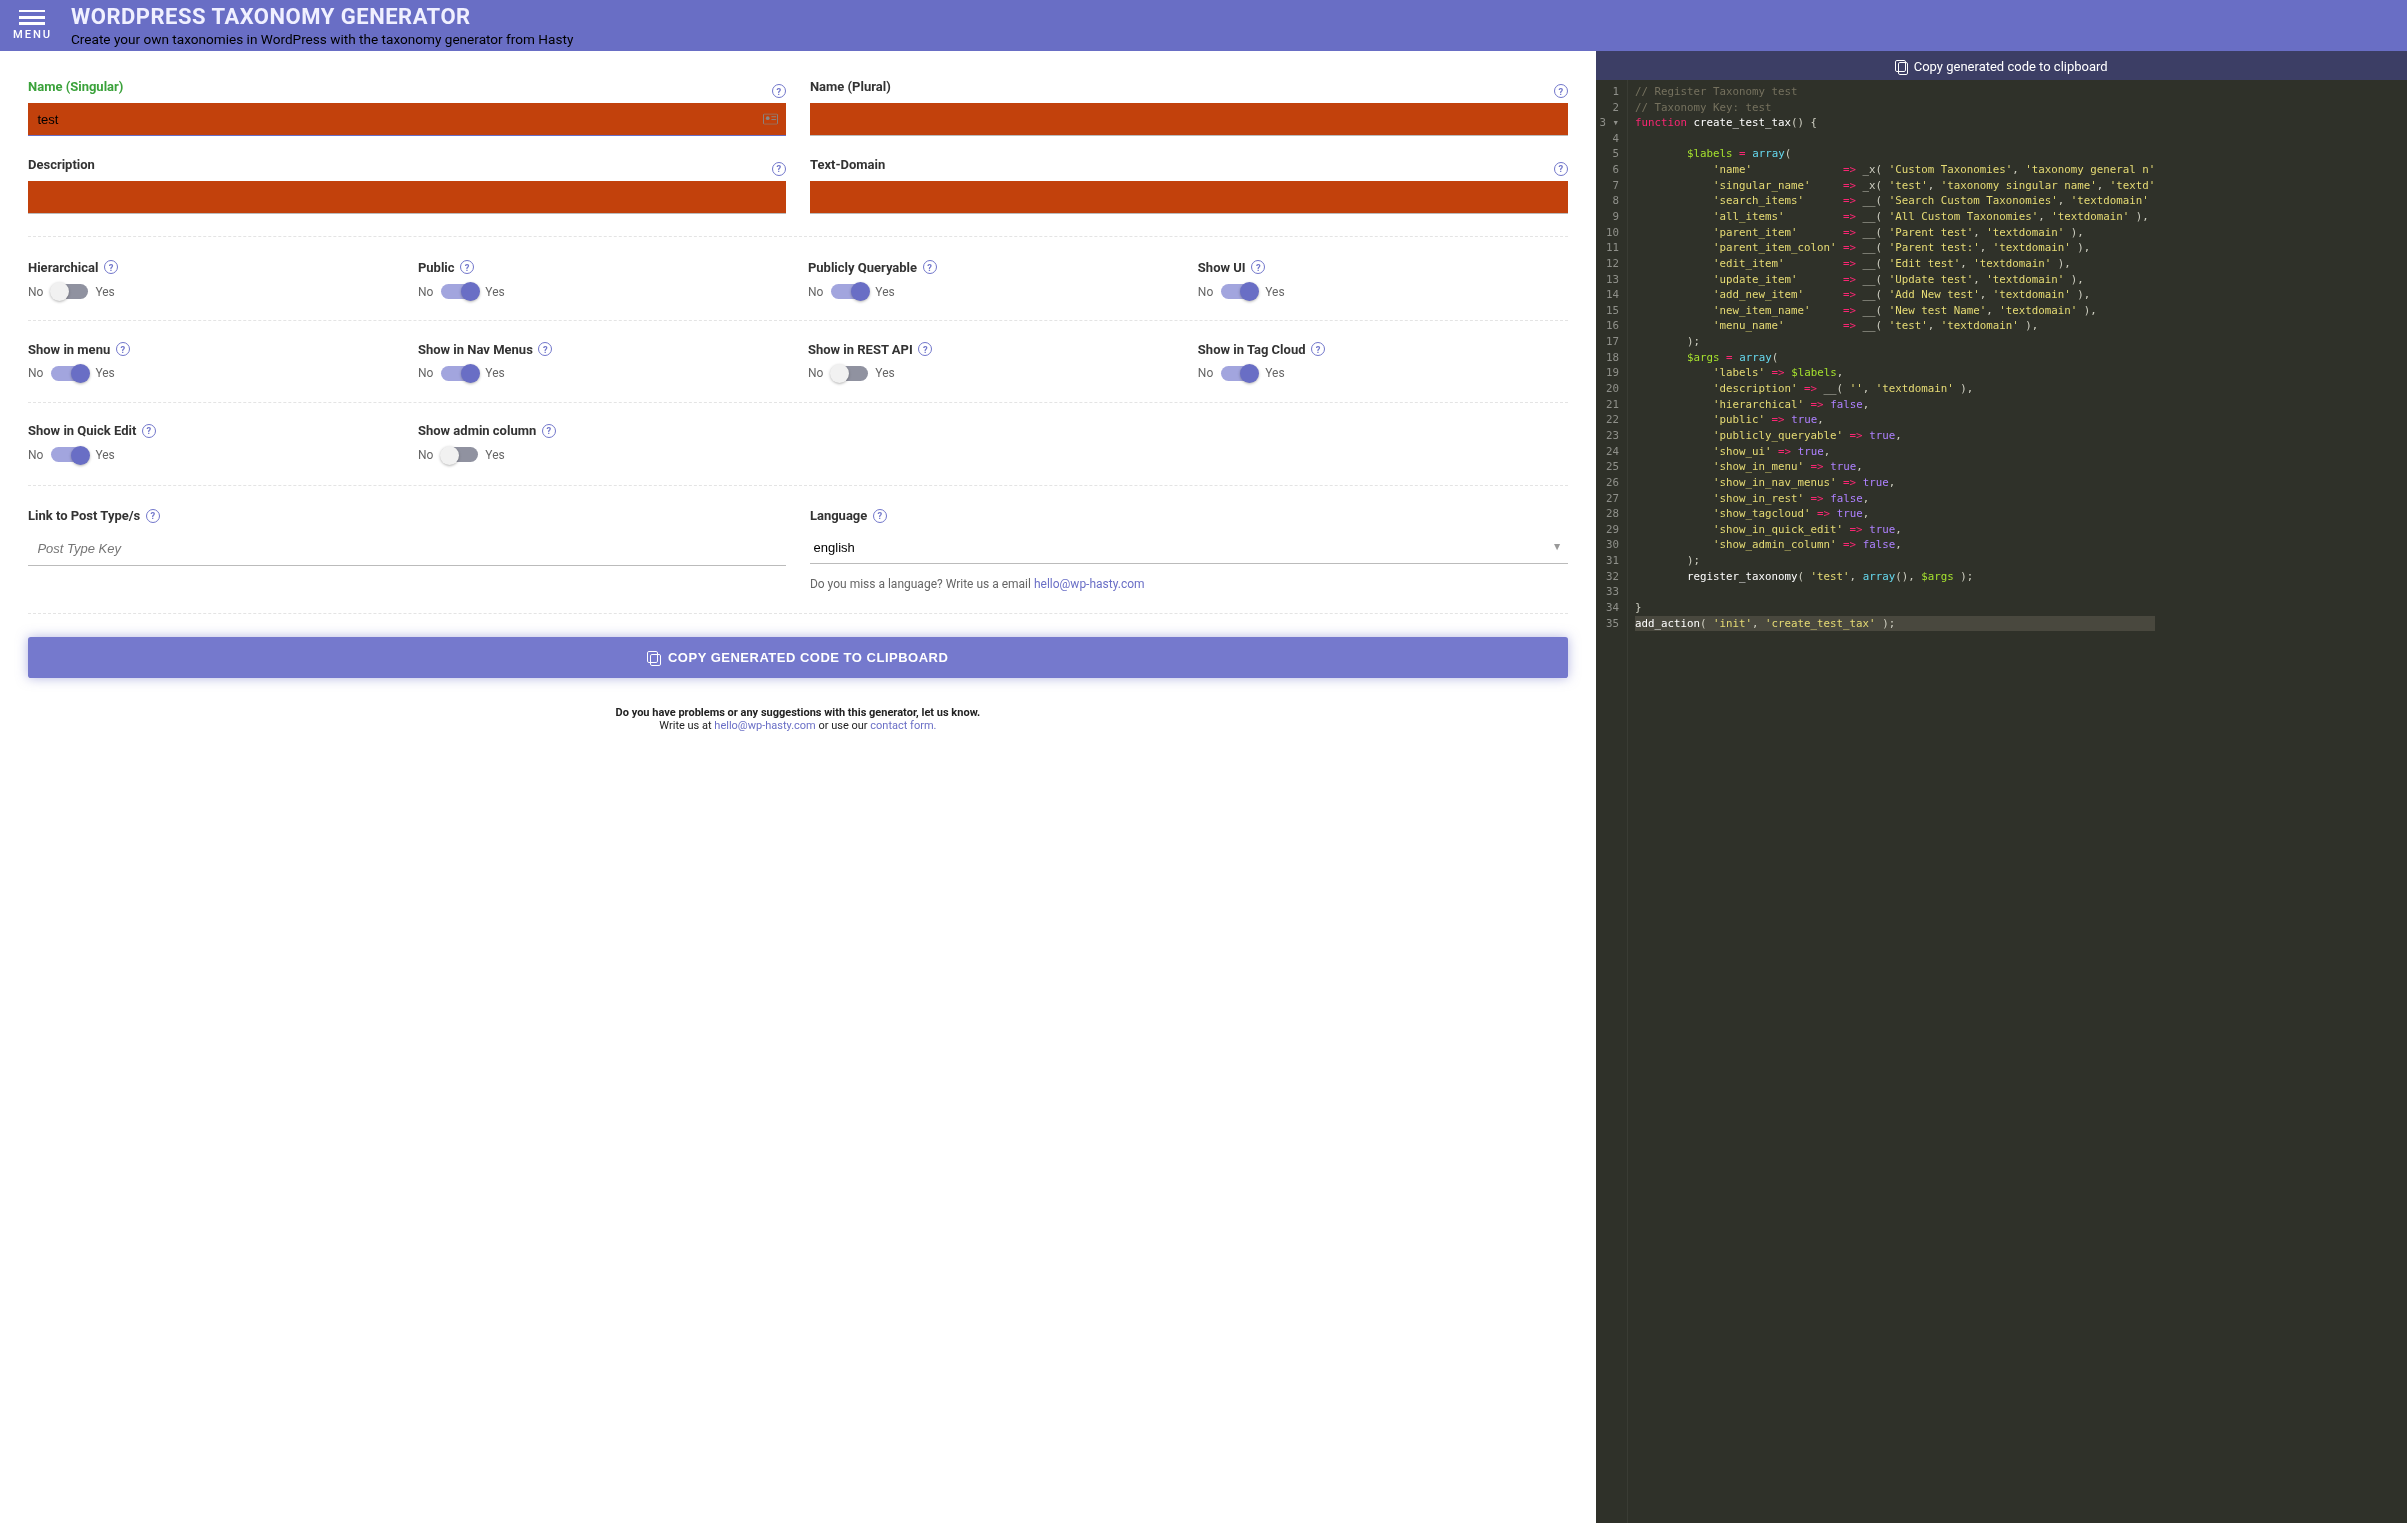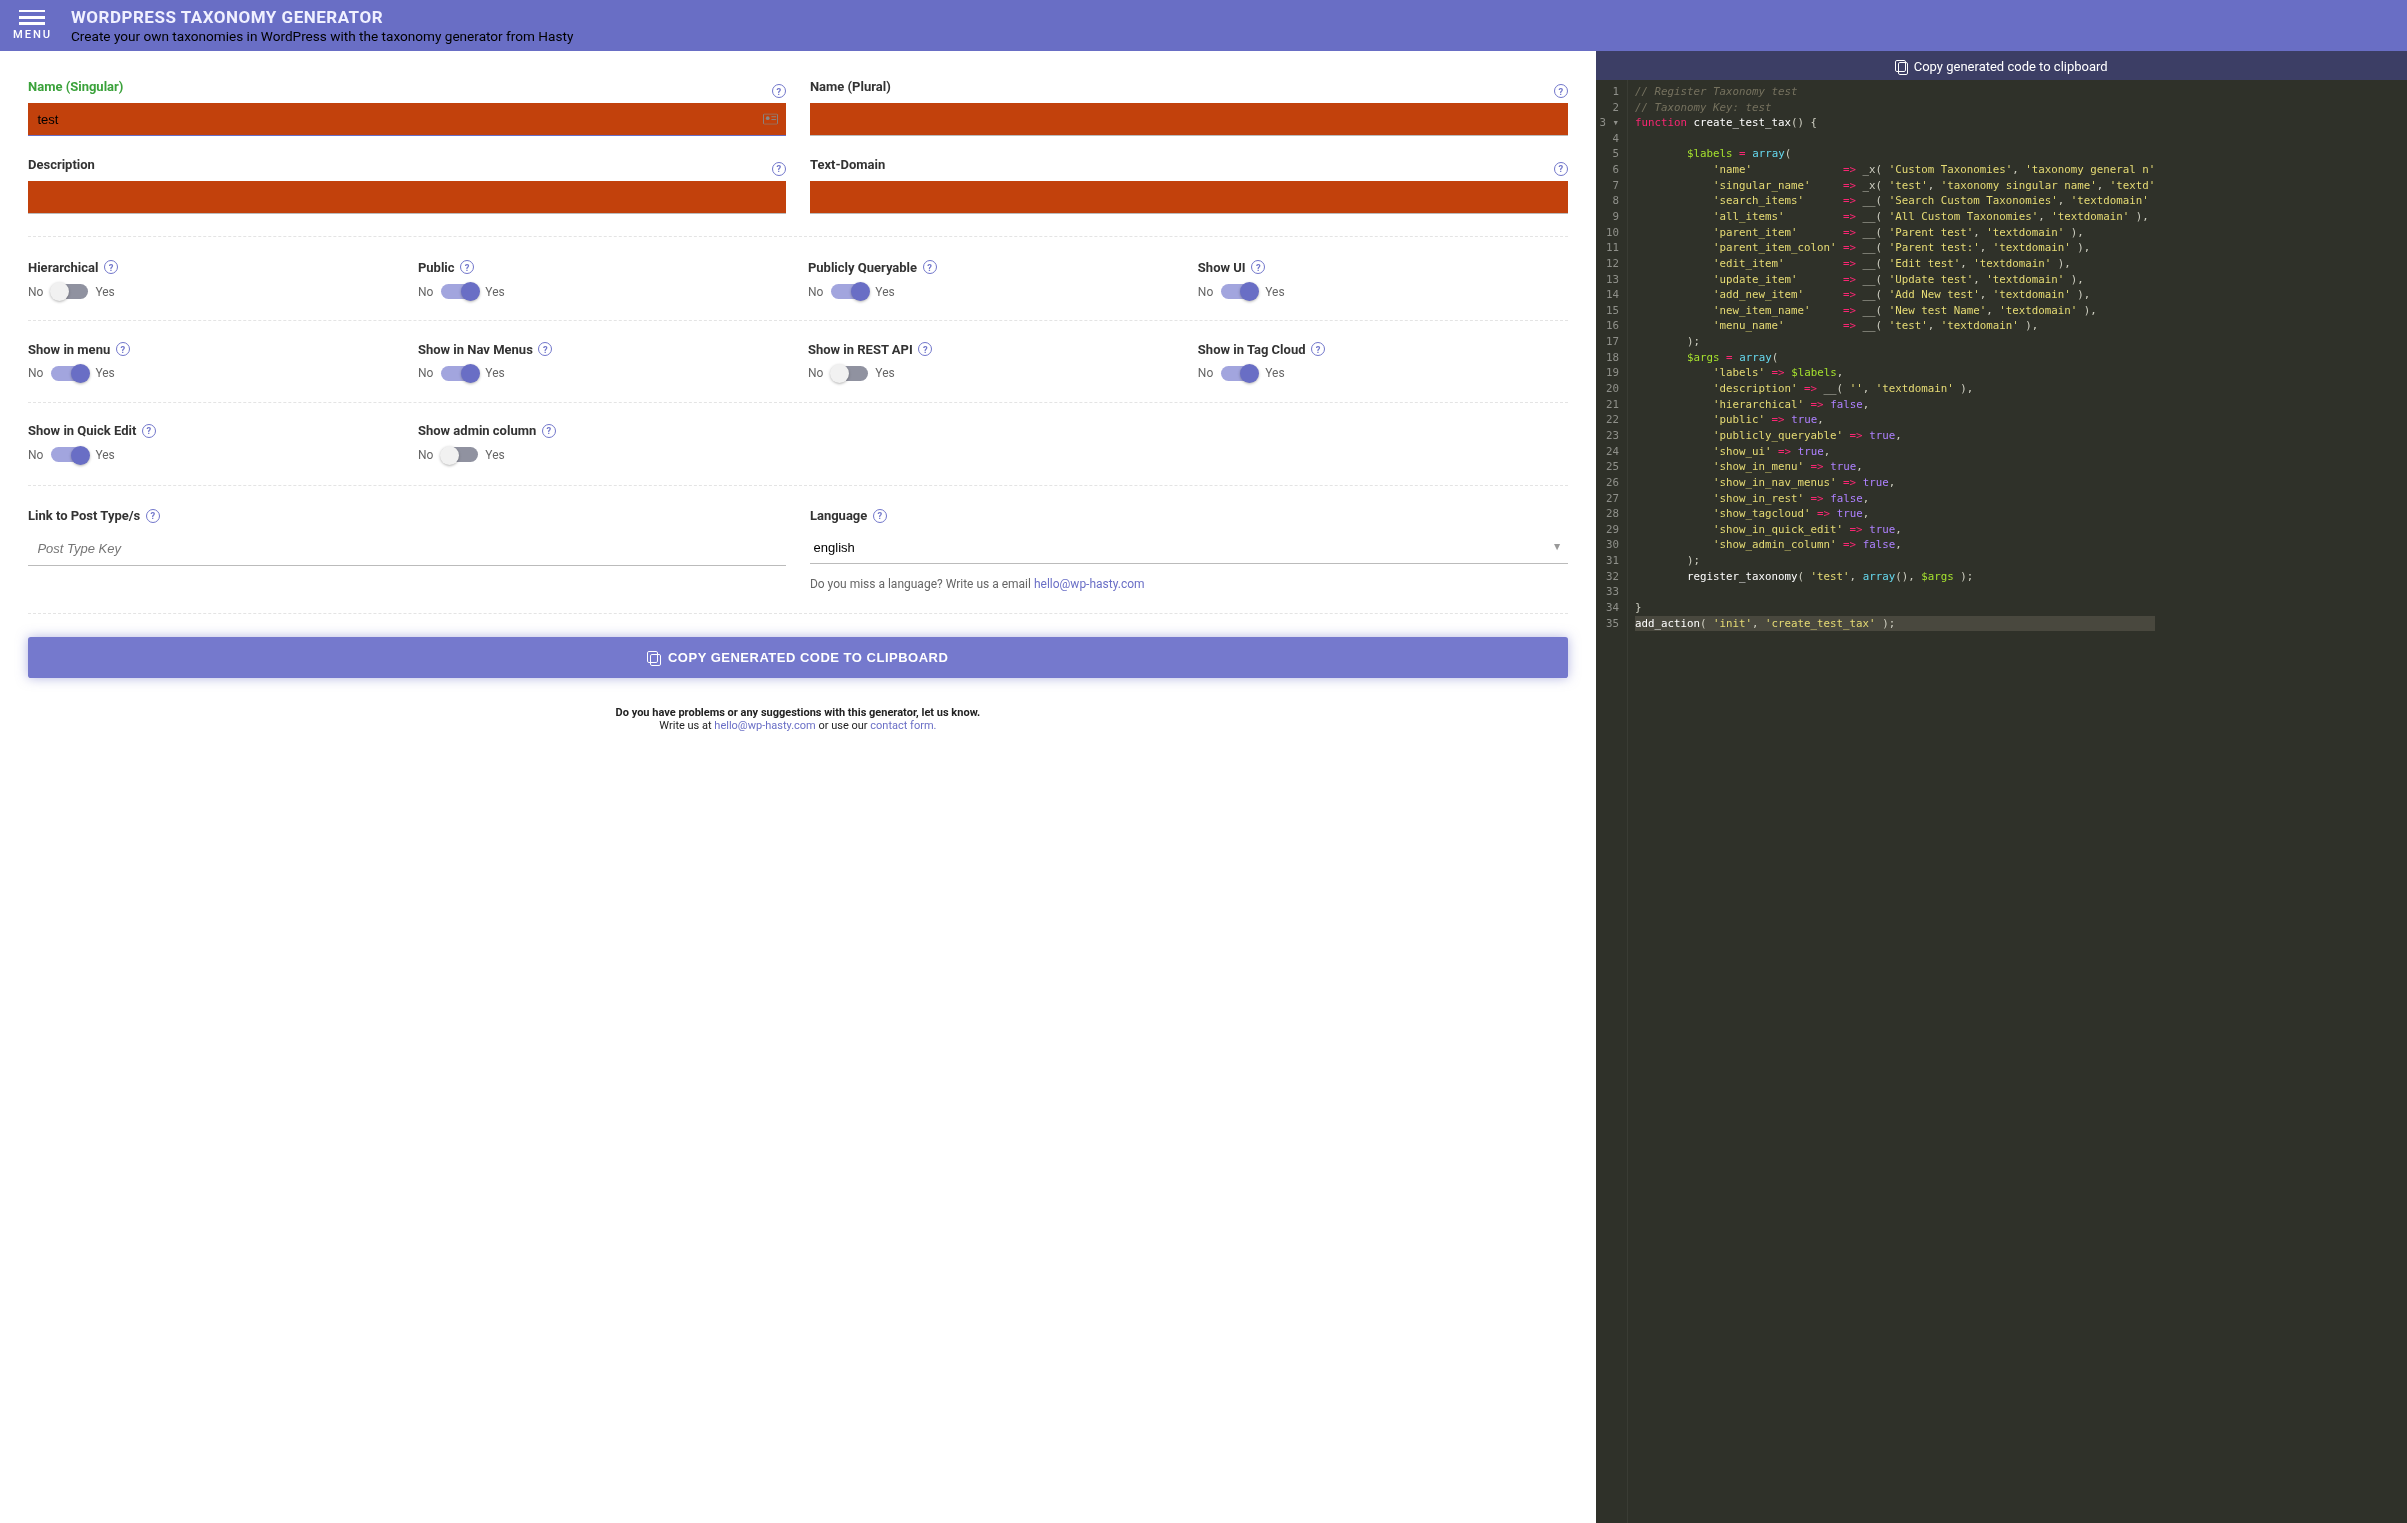--- a/index.html
+++ b/index.html
@@ -4,21 +4,21 @@
 <style>
 * { box-sizing: border-box; margin: 0; padding: 0; }
 body { font-family: -apple-system, BlinkMacSystemFont, "Segoe UI", Roboto, Arial, sans-serif; font-size: 13px; color: #222; background: #fff; }
 
 .header { background: #696ec5; color: #fff; display: flex; align-items: center; padding: 0 13px; height: 51px; }
 .menu-btn { display: flex; flex-direction: column; align-items: center; cursor: pointer; margin-right: 19px; }
 .menu-bars { width: 26px; height: 15px; display: flex; flex-direction: column; justify-content: space-between; }
 .menu-bars span { height: 2.8px; background: #fff; display: block; }
 .menu-label { font-size: 11.2px; letter-spacing: 1.9px; margin-top: 3.7px; font-weight: 500; text-align: center; }
 .header-titles { display: flex; flex-direction: column; }
-.header-title { font-size: 17px; font-weight: 700; letter-spacing: 0.5px; color: #f0f0ff; }
+.header-title { font-size: 22px; font-weight: 700; letter-spacing: 0.5px; color: #f0f0ff; }
 .header-sub { font-size: 13.6px; color: #000000; margin-top: 1.9px; }
 
 .layout { display: flex; width: 100%; height: calc(100vh - 51px); }
 .form-pane { width: 66.3%; overflow-y: auto; padding: 28px 0 37px 0; }
 .form-inner { padding: 0 28px; }
 .code-pane { width: 33.7%; background: #2f3129; display: flex; flex-direction: column; border-top: 1.9px solid #3c3e65; }
 .code-header { background: #3c3e65; color: #fff; text-align: center; padding: 6.6px; font-size: 13px; cursor: pointer; display: flex; align-items: center; justify-content: center; gap: 5.6px; }
 
 .section { border-bottom: 1.9px dashed #e4e4e4; padding-bottom: 22.5px; margin-bottom: 22.5px; }
 .row { display: flex; gap: 24px; }
@@ -51,21 +51,21 @@
 .big-btn { display: flex; align-items: center; justify-content: center; gap: 7.5px; width: 100%; background: #7579cd; color: #fff; font-weight: 700; letter-spacing: 0.5px; font-size: 13px; border: none; border-radius: 2.8px; padding: 13px; cursor: pointer; box-shadow: 0 0 11.2px rgba(105,110,197,0.5); }
 
 .footer-note { text-align: center; margin-top: 28px; font-size: 11px; }
 .footer-note .bold { font-weight: 700; }
 .footer-note a { color: #6a6fc6; text-decoration: none; }
 
 
 .editor { flex: 1; display: flex; font-family: "Menlo","Consolas",monospace; font-size: 10.8px; line-height: 1.45; overflow: auto; background: #2f3129; }
 .gutter { background: #2f3129; color: #8f908a; text-align: right; padding: 3.7px 7.5px 3.7px 3.7px; user-select: none; border-right: 0.9px solid #3a3c34; }
 .code { padding: 3.7px 7.5px; white-space: pre; color: #cfcfc2; }
-.code .cm { color: #75715e; font-style: italic; }
+.code .cm { color: #75715e; }
 .code .kw { color: #f92672; }
 .code .fn { color: #fff; }
 .code .var { color: #a6e22e; }
 .code .op { color: #f92672; }
 .code .str { color: #e6db74; }
 .code .id { color: #66d9ef; }
 .code .num { color: #ae81ff; }
 
 .icon-copy { width: 13px; height: 13px; display: inline-block; position: relative; }
 .icon-copy::before, .icon-copy::after { content: ""; position: absolute; border: 1.4px solid currentColor; border-radius: 1.9px; width: 8.4px; height: 10.3px; }

